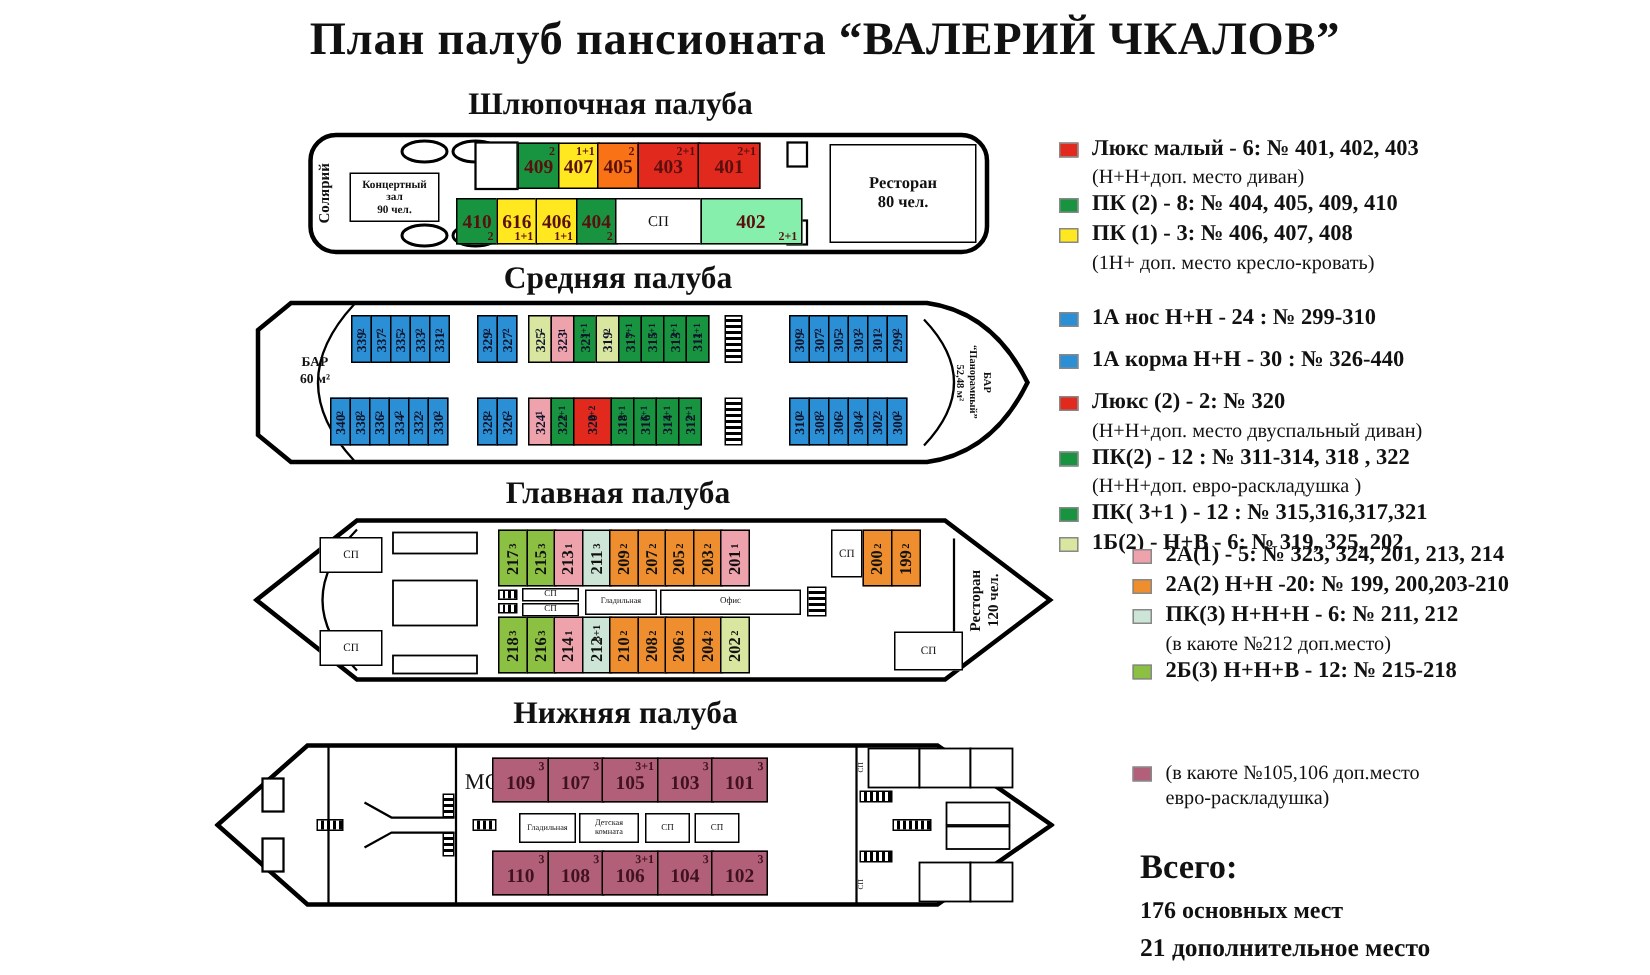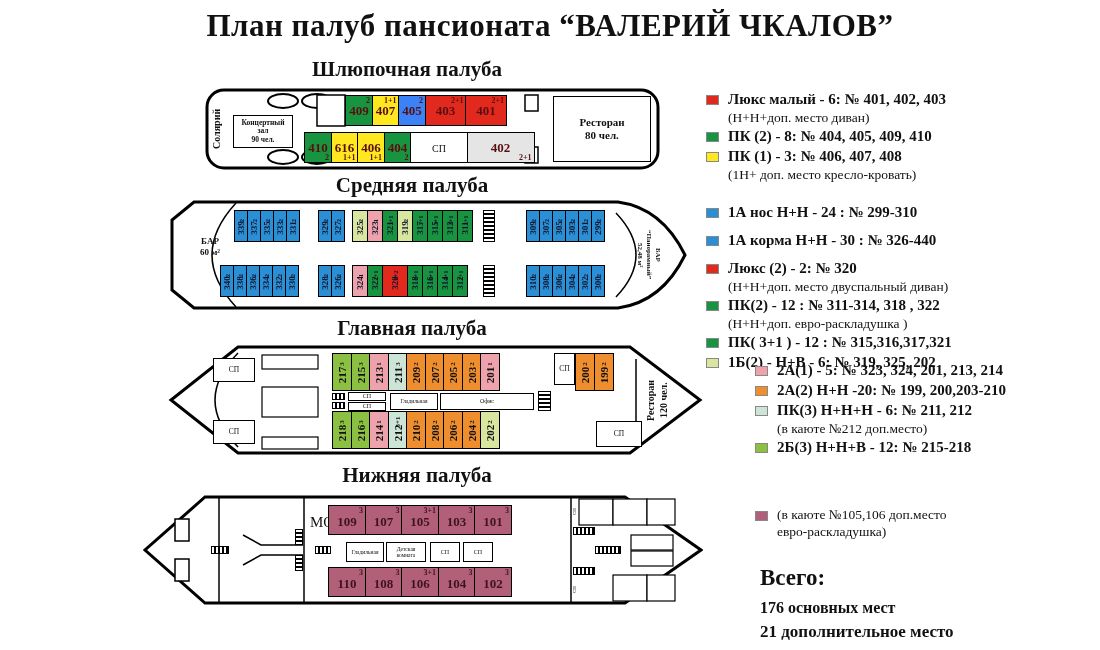--- a/index.html
+++ b/index.html
@@ -86,21 +86,21 @@
 90 чел.</div>
   <div class="cabin-row cap-tr" style="left:140px;top:7px;height:31px">
       <div class="cabin" style="background: rgb(24, 148, 64);">
         <span class="num">409</span>
         <span class="cap">2</span>
       </div>
       <div class="cabin" style="background: rgb(255, 232, 31);">
         <span class="num">407</span>
         <span class="cap">1+1</span>
       </div>
-      <div class="cabin" style="background: #3b82f6;">
+      <div class="cabin" style="background: #f97316;">
         <span class="num">405</span>
         <span class="cap">2</span>
       </div>
       <div class="cabin" style="background: rgb(226, 41, 30); width: 42px;">
         <span class="num">403</span>
         <span class="cap">2+1</span>
       </div>
       <div class="cabin" style="background: rgb(226, 41, 30); width: 42px;">
         <span class="num">401</span>
         <span class="cap">2+1</span>
@@ -119,21 +119,21 @@
         <span class="num">406</span>
         <span class="cap">1+1</span>
       </div>
       <div class="cabin" style="background: rgb(24, 148, 64);">
         <span class="num">404</span>
         <span class="cap">2</span>
       </div>
       <div class="cabin service" style="background: rgb(255, 255, 255); width: 58px;">
         <span class="num">СП</span>
       </div>
-      <div class="cabin" style="background: #e5e5e5; width: 68px; padding-left: 40px;">
+      <div class="cabin" style="background: #86efac; width: 68px; padding-left: 40px;">
         <span class="num">402</span>
         <span class="cap">2+1</span>
       </div>
     </div>
   <div class="room" style="left:348px;top:8px;width:98px;height:66px;font-size:11px">Ресторан
 80 чел.</div>
 </div>
 
 <div class="deck-title" style="left:262px;top:173px">Средняя палуба</div>
 <div class="deck" id="deck-middle" style="left:168px;top:200px;width:522px;height:110px">

